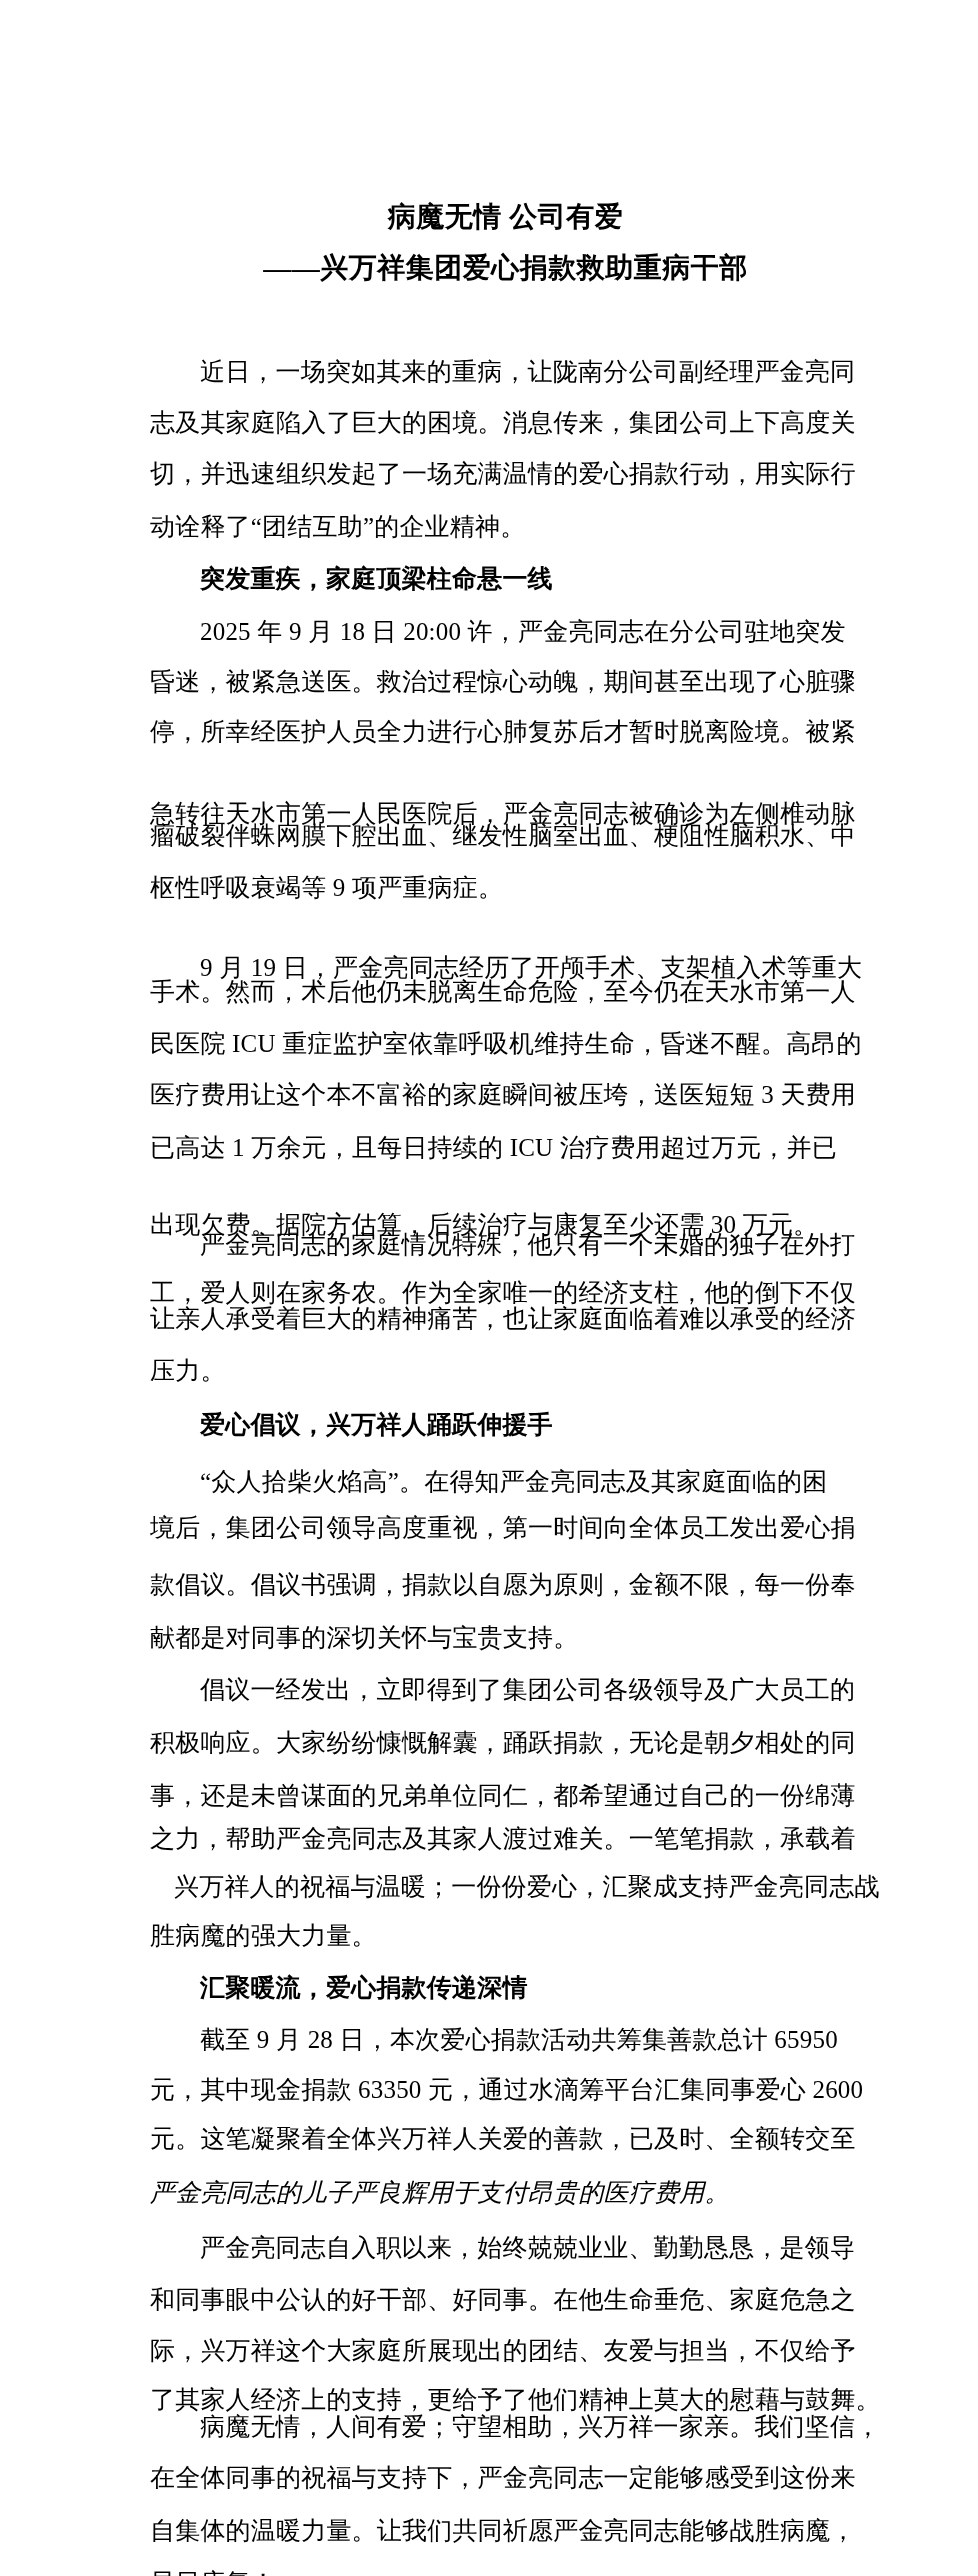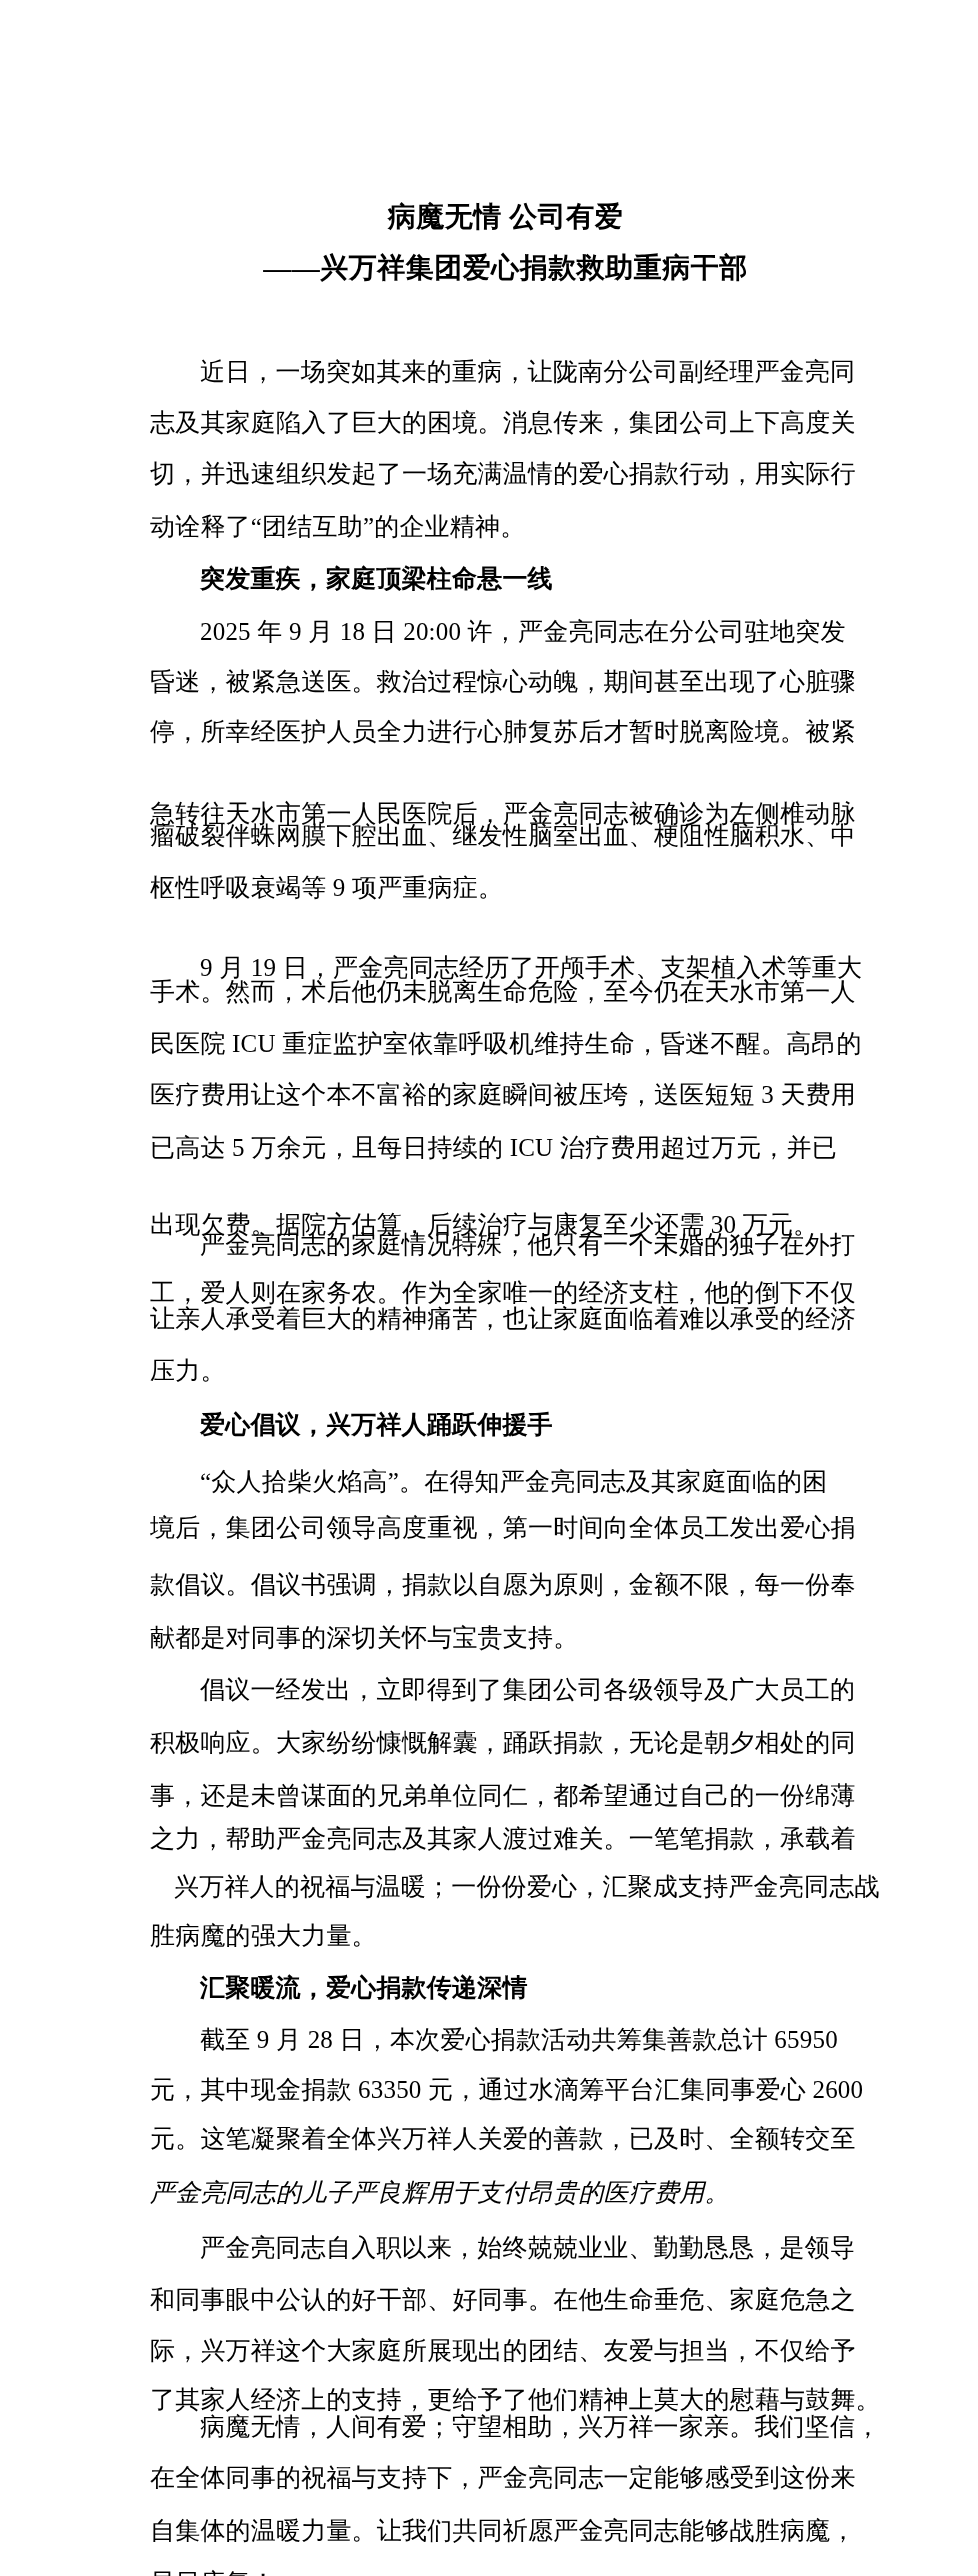--- a/index.html
+++ b/index.html
@@ -64,21 +64,21 @@
       <div class="line t-i" style="top: 618px;">2025 年 9 月 18 日 20:00 许，严金亮同志在分公司驻地突发</div>
       <div class="line t-n" style="top: 668px;">昏迷，被紧急送医。救治过程惊心动魄，期间甚至出现了心脏骤</div>
       <div class="line t-n" style="top: 718px;">停，所幸经医护人员全力进行心肺复苏后才暂时脱离险境。被紧</div>
       <div class="line t-n" style="top: 771px; margin-top: 29px;">急转往天水市第一人民医院后，严金亮同志被确诊为左侧椎动脉</div>
       <div class="line t-n" style="top: 822px;">瘤破裂伴蛛网膜下腔出血、继发性脑室出血、梗阻性脑积水、中</div>
       <div class="line t-n" style="top: 874px;">枢性呼吸衰竭等 9 项严重病症。</div>
       <div class="line t-i" style="top: 954px;">9 月 19 日，严金亮同志经历了开颅手术、支架植入术等重大</div>
       <div class="line t-n" style="top: 978px;">手术。然而，术后他仍未脱离生命危险，至今仍在天水市第一人</div>
       <div class="line t-n" style="top: 1030px;">民医院 ICU 重症监护室依靠呼吸机维持生命，昏迷不醒。高昂的</div>
       <div class="line t-n" style="top: 1081px;">医疗费用让这个本不富裕的家庭瞬间被压垮，送医短短 3 天费用</div>
-      <div class="line t-n" style="top: 1134px;">已高达 5 万余元，且每日持续的 ICU 治疗费用超过万元，并已</div>
+      <div class="line t-n" style="top: 1134px;">已高达 1 万余元，且每日持续的 ICU 治疗费用超过万元，并已</div>
       <div class="line t-n" style="top: 1211px;">出现欠费。据院方估算，后续治疗与康复至少还需 30 万元。</div>
       <div class="line t-i" style="top: 1231px;">严金亮同志的家庭情况特殊，他只有一个未婚的独子在外打</div>
       <div class="line t-n" style="top: 1279px;">工，爱人则在家务农。作为全家唯一的经济支柱，他的倒下不仅</div>
       <div class="line t-n" style="top: 1305px;">让亲人承受着巨大的精神痛苦，也让家庭面临着难以承受的经济</div>
       <div class="line t-n" style="top: 1357px;">压力。</div>
       <div class="line t-h" style="top: 1411px;">爱心倡议，兴万祥人踊跃伸援手</div>
       <div class="line t-i" style="top: 1468px;">“众人拾柴火焰高”。在得知严金亮同志及其家庭面临的困</div>
       <div class="line t-n" style="top: 1514px;">境后，集团公司领导高度重视，第一时间向全体员工发出爱心捐</div>
       <div class="line t-n" style="top: 1571px;">款倡议。倡议书强调，捐款以自愿为原则，金额不限，每一份奉</div>
       <div class="line t-n" style="top: 1624px;">献都是对同事的深切关怀与宝贵支持。</div>

